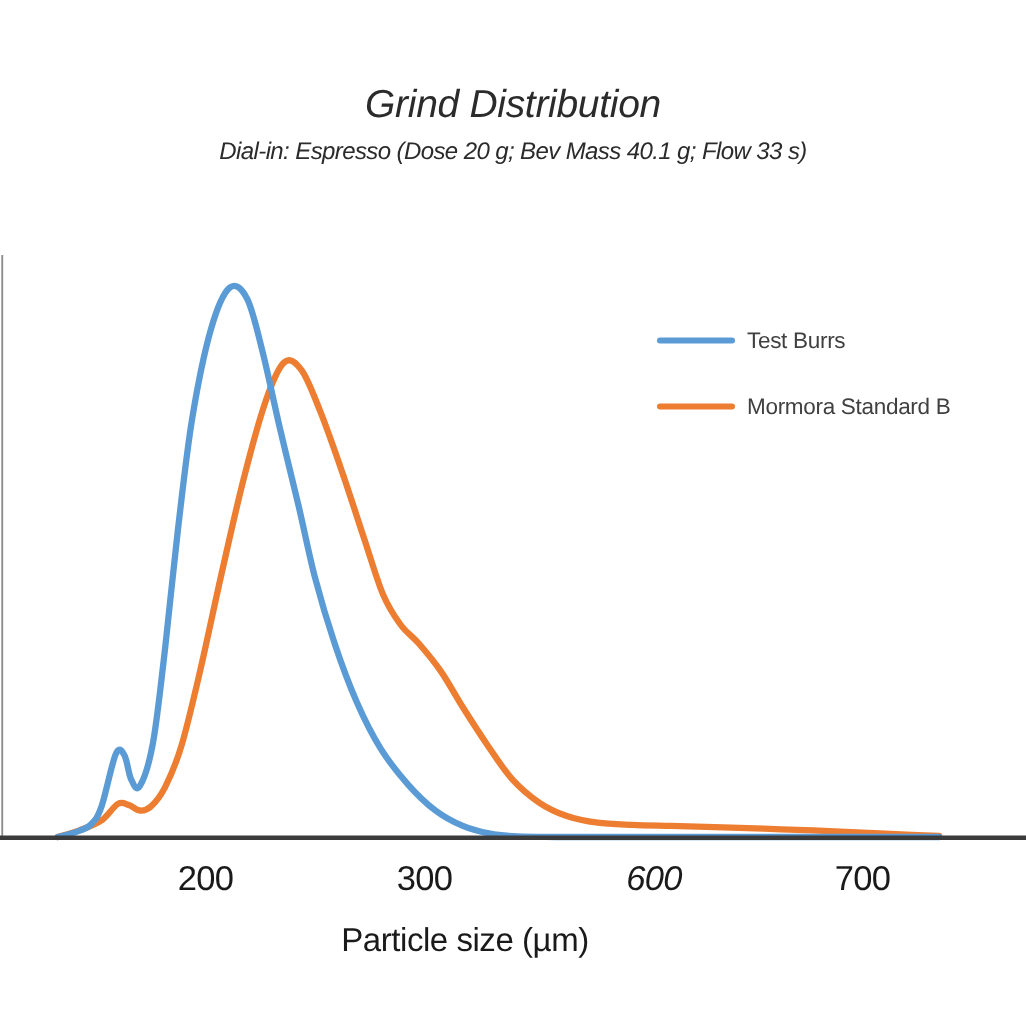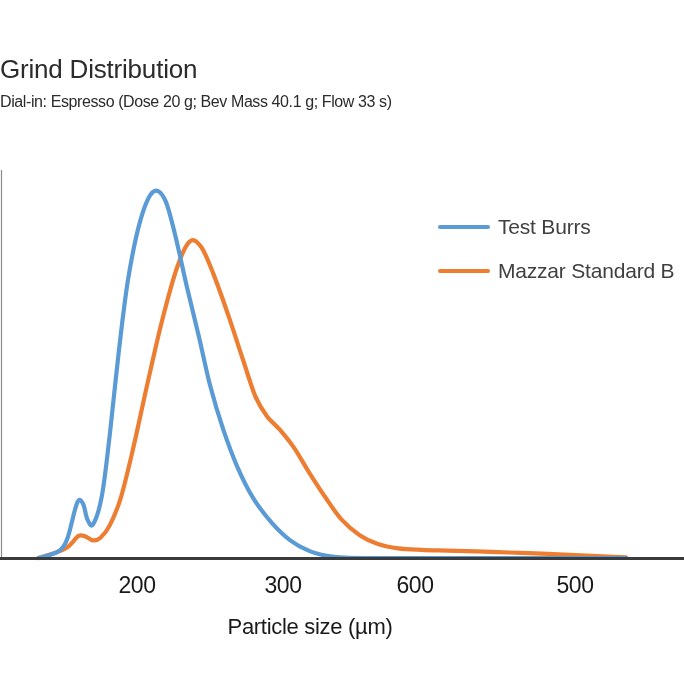--- a/index.html
+++ b/index.html
@@ -14,21 +14,22 @@
     background: #ffffff;
     overflow: hidden;
     font-family: "Liberation Sans", sans-serif;
     color: #262626;
   }
   .title-block {
     position: absolute;
     left: 0;
     top: 52px;
     width: 684px;
-    text-align: left;
+    text-align: center;
+    font-style: italic;
   }
   .title-main {
     font-size: 26px;
     line-height: 34px;
     font-weight: 400;
     color: #2b2b2b;
     letter-spacing: -0.2px;
   }
   .title-sub {
     font-size: 16px;
@@ -56,21 +57,21 @@
     white-space: nowrap;
   }
   .legend-swatch {
     width: 52px;
     height: 4px;
     border-radius: 2px;
     flex: 0 0 auto;
     margin-right: 8px;
   }
   .legend-label {
-    font-size: 21px;
+    font-size: 15px;
     color: #404040;
     letter-spacing: -0.2px;
   }
   .tick-labels {
     position: absolute;
     left: 0;
     top: 572px;
     width: 544px;
     height: 32px;
   }
@@ -109,26 +110,26 @@
     <line id="x-axis-line" x1="0" y1="558.5" x2="684" y2="558.5" stroke="#3B3B3B" stroke-width="3"></line>
   </svg>
 
   <div class="legend">
     <div class="legend-row">
       <span class="legend-swatch" id="swatch-0" style="background: rgb(91, 155, 213);"></span>
       <span class="legend-label">Test Burrs</span>
     </div>
     <div class="legend-row">
       <span class="legend-swatch" id="swatch-1" style="background: rgb(237, 125, 49);"></span>
-      <span class="legend-label">Mazzar Standard B</span>
+      <span class="legend-label">Mormora Standard B</span>
     </div>
   </div>
 
   <div class="tick-labels" id="tick-labels">
       <div class="tick-label" style="left: 137px;">200</div>
       <div class="tick-label" style="left: 283px;">300</div>
-      <div class="tick-label" style="left: 415px;">600</div>
-      <div class="tick-label" style="left: 575px;">500</div>
+      <div class="tick-label" style="left: 436px; font-style: italic;">600</div>
+      <div class="tick-label" style="left: 575px;">700</div>
     </div>
 
   <div class="axis-title">Particle size (µm)</div>
 
 </div>
 
 </body></html>

